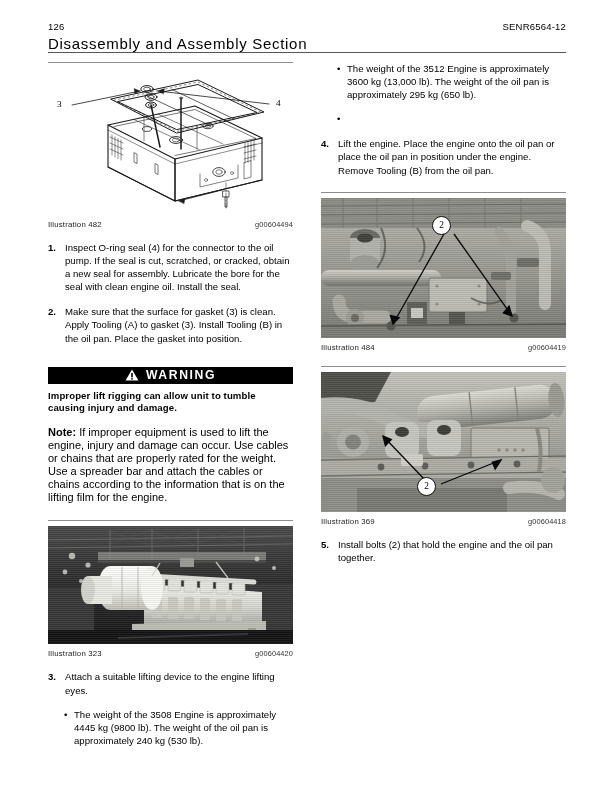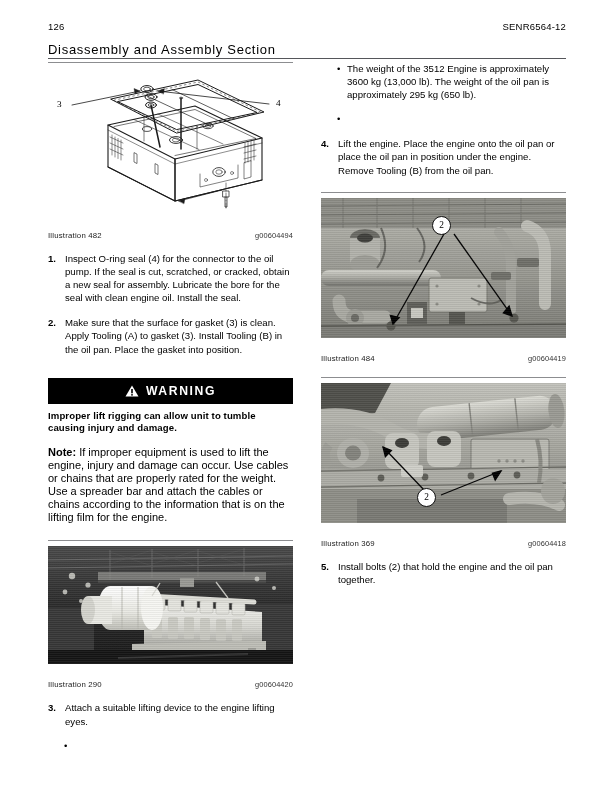--- a/index.html
+++ b/index.html
@@ -34,24 +34,24 @@
   .header-row {
     display: flex;
     justify-content: space-between;
     align-items: baseline;
     font-size: 9.5px;
     line-height: 13px;
   }
   .header-page-no { letter-spacing: 0.2px; }
   .header-docid { letter-spacing: 0.2px; }
   .header-section {
-    font-size: 13px;
+    font-size: 15px;
     line-height: 13px;
     letter-spacing: 0.7px;
-    margin-top: 10px;
+    margin-top: 4px;
   }
   .header-rule {
     border-bottom: 1.3px solid #55565a;
     margin-top: 2px;
   }
 
   
   .col {
     position: absolute;
     top: 62px;
@@ -69,21 +69,21 @@
   }
   .fig-art {
     width: 100%;
     position: relative;
     overflow: hidden;
   }
   .fig-caption {
     display: flex;
     justify-content: space-between;
     align-items: flex-start;
-    margin-top: 16px;
+    margin-top: 5px;
     font-size: 7.8px;
     color: #222;
   }
   .fig-caption .fig-id { letter-spacing: 0.2px; }
   .fig-caption .fig-code {
     font-size: 7.4px;
     color: #333;
     letter-spacing: 0.1px;
   }
 
@@ -119,21 +119,21 @@
   }
   .bullet-text { flex: 1 1 auto; }
 
   .note { }
   .note b { font-weight: bold; }
 
   
   .warning-wrap { margin-top: 22px; }
   .warning-banner {
     background: #000000;
-    height: 26px;
+    height: 17px;
     display: flex;
     align-items: center;
     justify-content: center;
     gap: 7px;
   }
   .warning-banner .tri-icon {
     display: block;
     width: 14px;
     height: 12px;
   }
@@ -453,32 +453,33 @@
 
           <rect x="132" y="32" width="14" height="9" fill="#9a9a95"></rect>
 
           <rect x="0" y="104" width="245" height="14" fill="#141414"></rect>
 
           <path d="M70,112 L200,108" stroke="#3d3d3d" stroke-width="2" fill="none" opacity="0.7"></path>
         </svg>
         <div class="photo-grain"></div>
       </div>
       <div class="fig-caption">
-        <span class="fig-id">Illustration 290</span>
+        <span class="fig-id">Illustration 323</span>
         <span class="fig-code">g00604420</span>
       </div>
     </div>
 
     <div class="step">
       <span class="step-num">3.</span>
       <span class="step-text">Attach a suitable lifting device to the engine lifting eyes.</span>
     </div>
 
     <div class="bullet">
       <span class="bullet-dot">•</span>
+      <span class="bullet-text">The weight of the 3508 Engine is approximately 4445 kg (9800 lb). The weight of the oil pan is approximately 240 kg (530 lb).</span>
     </div>
 
   </div>
 
   <div class="col col-right">
 
     <div class="bullet" style="margin-top:0;">
       <span class="bullet-dot">•</span>
       <span class="bullet-text">The weight of the 3512 Engine is approximately 3600 kg (13,000 lb). The weight of the oil pan is approximately 295 kg (650 lb).</span>
     </div>

